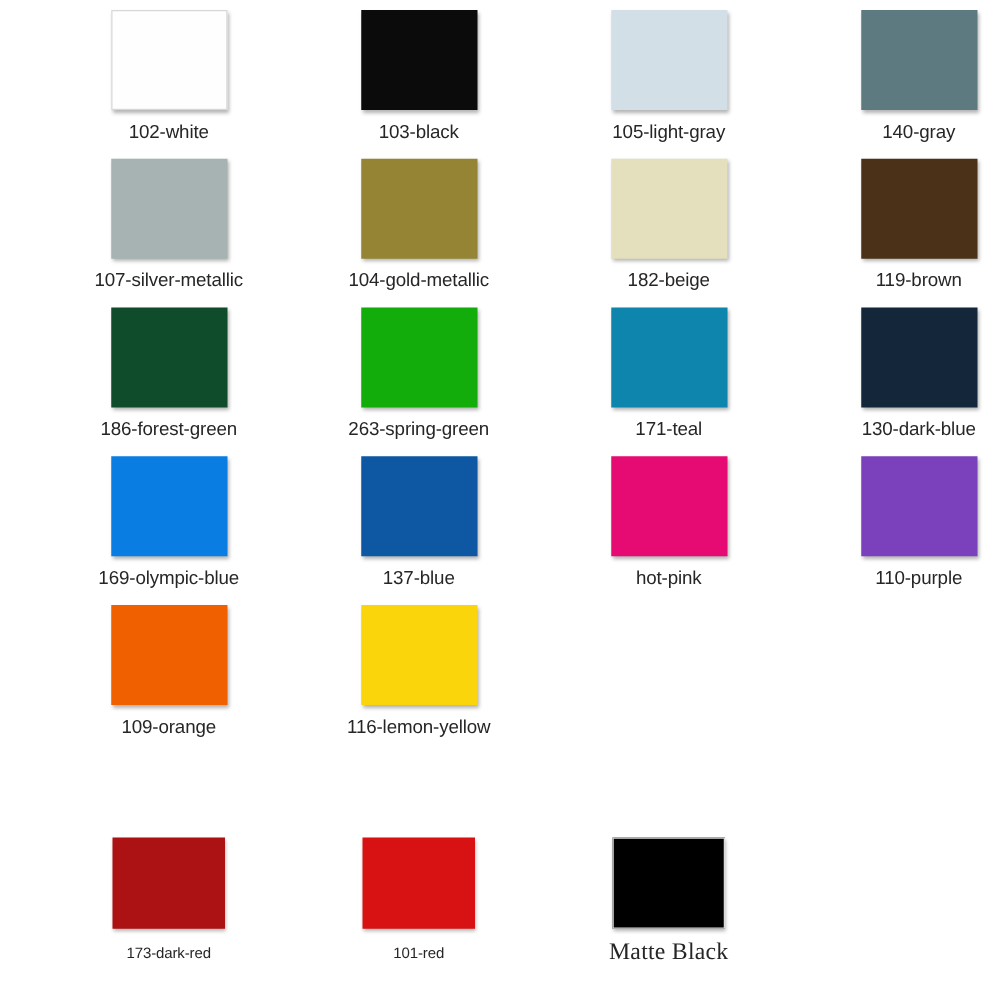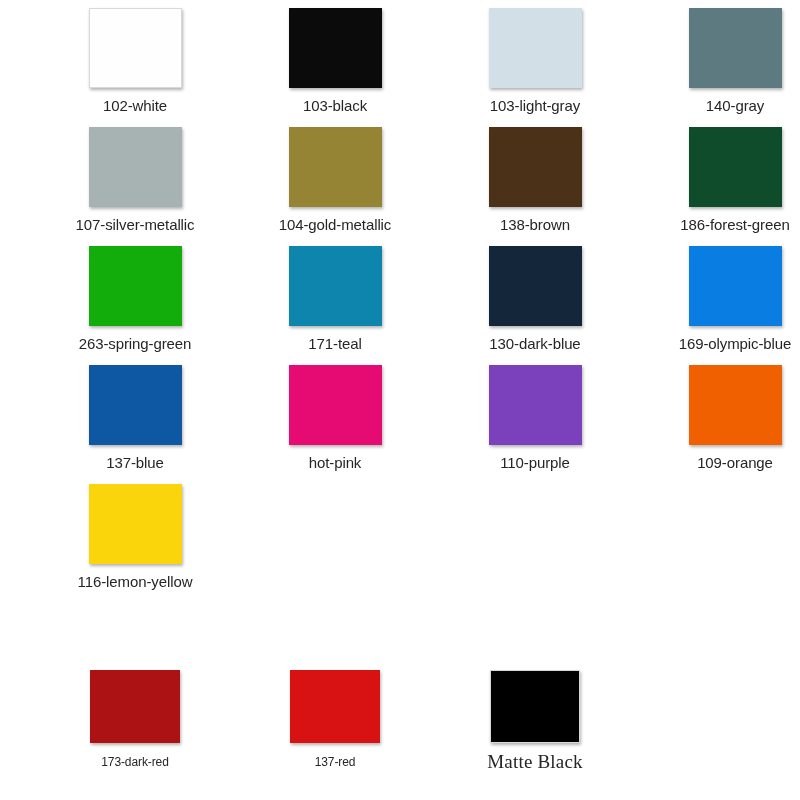--- a/index.html
+++ b/index.html
@@ -108,37 +108,41 @@
       <div class="swatch-cell">
         <div class="swatch-chip bordered" style="background-color: rgb(254, 254, 254);"></div>
         <div class="swatch-label">102-white</div>
       </div>
       <div class="swatch-cell">
         <div class="swatch-chip" style="background-color: rgb(11, 11, 11);"></div>
         <div class="swatch-label">103-black</div>
       </div>
       <div class="swatch-cell">
         <div class="swatch-chip" style="background-color: rgb(211, 223, 231);"></div>
-        <div class="swatch-label">103-light-gray</div>
+        <div class="swatch-label">105-light-gray</div>
       </div>
       <div class="swatch-cell">
         <div class="swatch-chip" style="background-color: rgb(93, 122, 128);"></div>
         <div class="swatch-label">140-gray</div>
       </div>
       <div class="swatch-cell">
         <div class="swatch-chip" style="background-color: rgb(167, 178, 178);"></div>
         <div class="swatch-label">107-silver-metallic</div>
       </div>
       <div class="swatch-cell">
         <div class="swatch-chip" style="background-color: rgb(148, 132, 51);"></div>
         <div class="swatch-label">104-gold-metallic</div>
       </div>
       <div class="swatch-cell">
+        <div class="swatch-chip" style="background-color: rgb(228, 223, 188);"></div>
+        <div class="swatch-label">182-beige</div>
+      </div>
+      <div class="swatch-cell">
         <div class="swatch-chip" style="background-color: rgb(74, 49, 23);"></div>
-        <div class="swatch-label">138-brown</div>
+        <div class="swatch-label">119-brown</div>
       </div>
       <div class="swatch-cell">
         <div class="swatch-chip" style="background-color: rgb(14, 76, 44);"></div>
         <div class="swatch-label">186-forest-green</div>
       </div>
       <div class="swatch-cell">
         <div class="swatch-chip" style="background-color: rgb(18, 172, 11);"></div>
         <div class="swatch-label">263-spring-green</div>
       </div>
       <div class="swatch-cell">
@@ -175,21 +179,21 @@
       </div>
     </div>
 
   <div class="grid-bottom">
       <div class="swatch-cell">
         <div class="swatch-chip" style="background-color: rgb(172, 17, 19);"></div>
         <div class="swatch-label">173-dark-red</div>
       </div>
       <div class="swatch-cell">
         <div class="swatch-chip" style="background-color: rgb(216, 18, 19);"></div>
-        <div class="swatch-label">137-red</div>
+        <div class="swatch-label">101-red</div>
       </div>
       <div class="swatch-cell">
         <div class="swatch-chip bordered" style="background-color: rgb(0, 0, 0);"></div>
         <div class="swatch-label serif">Matte Black</div>
       </div>
       <div class="swatch-cell empty"></div>
     </div>
 
 </div>
 

